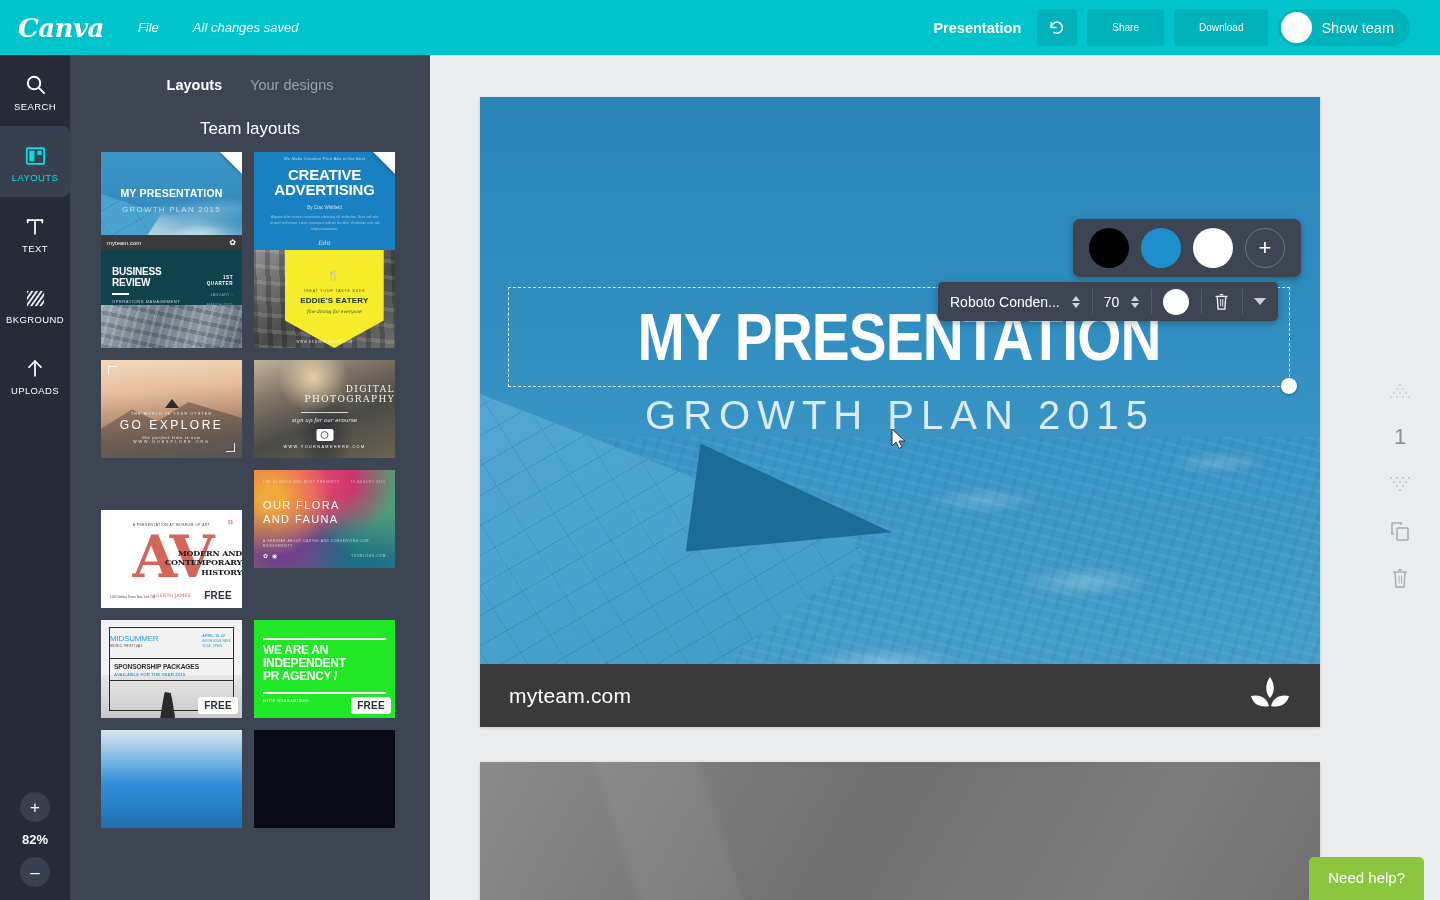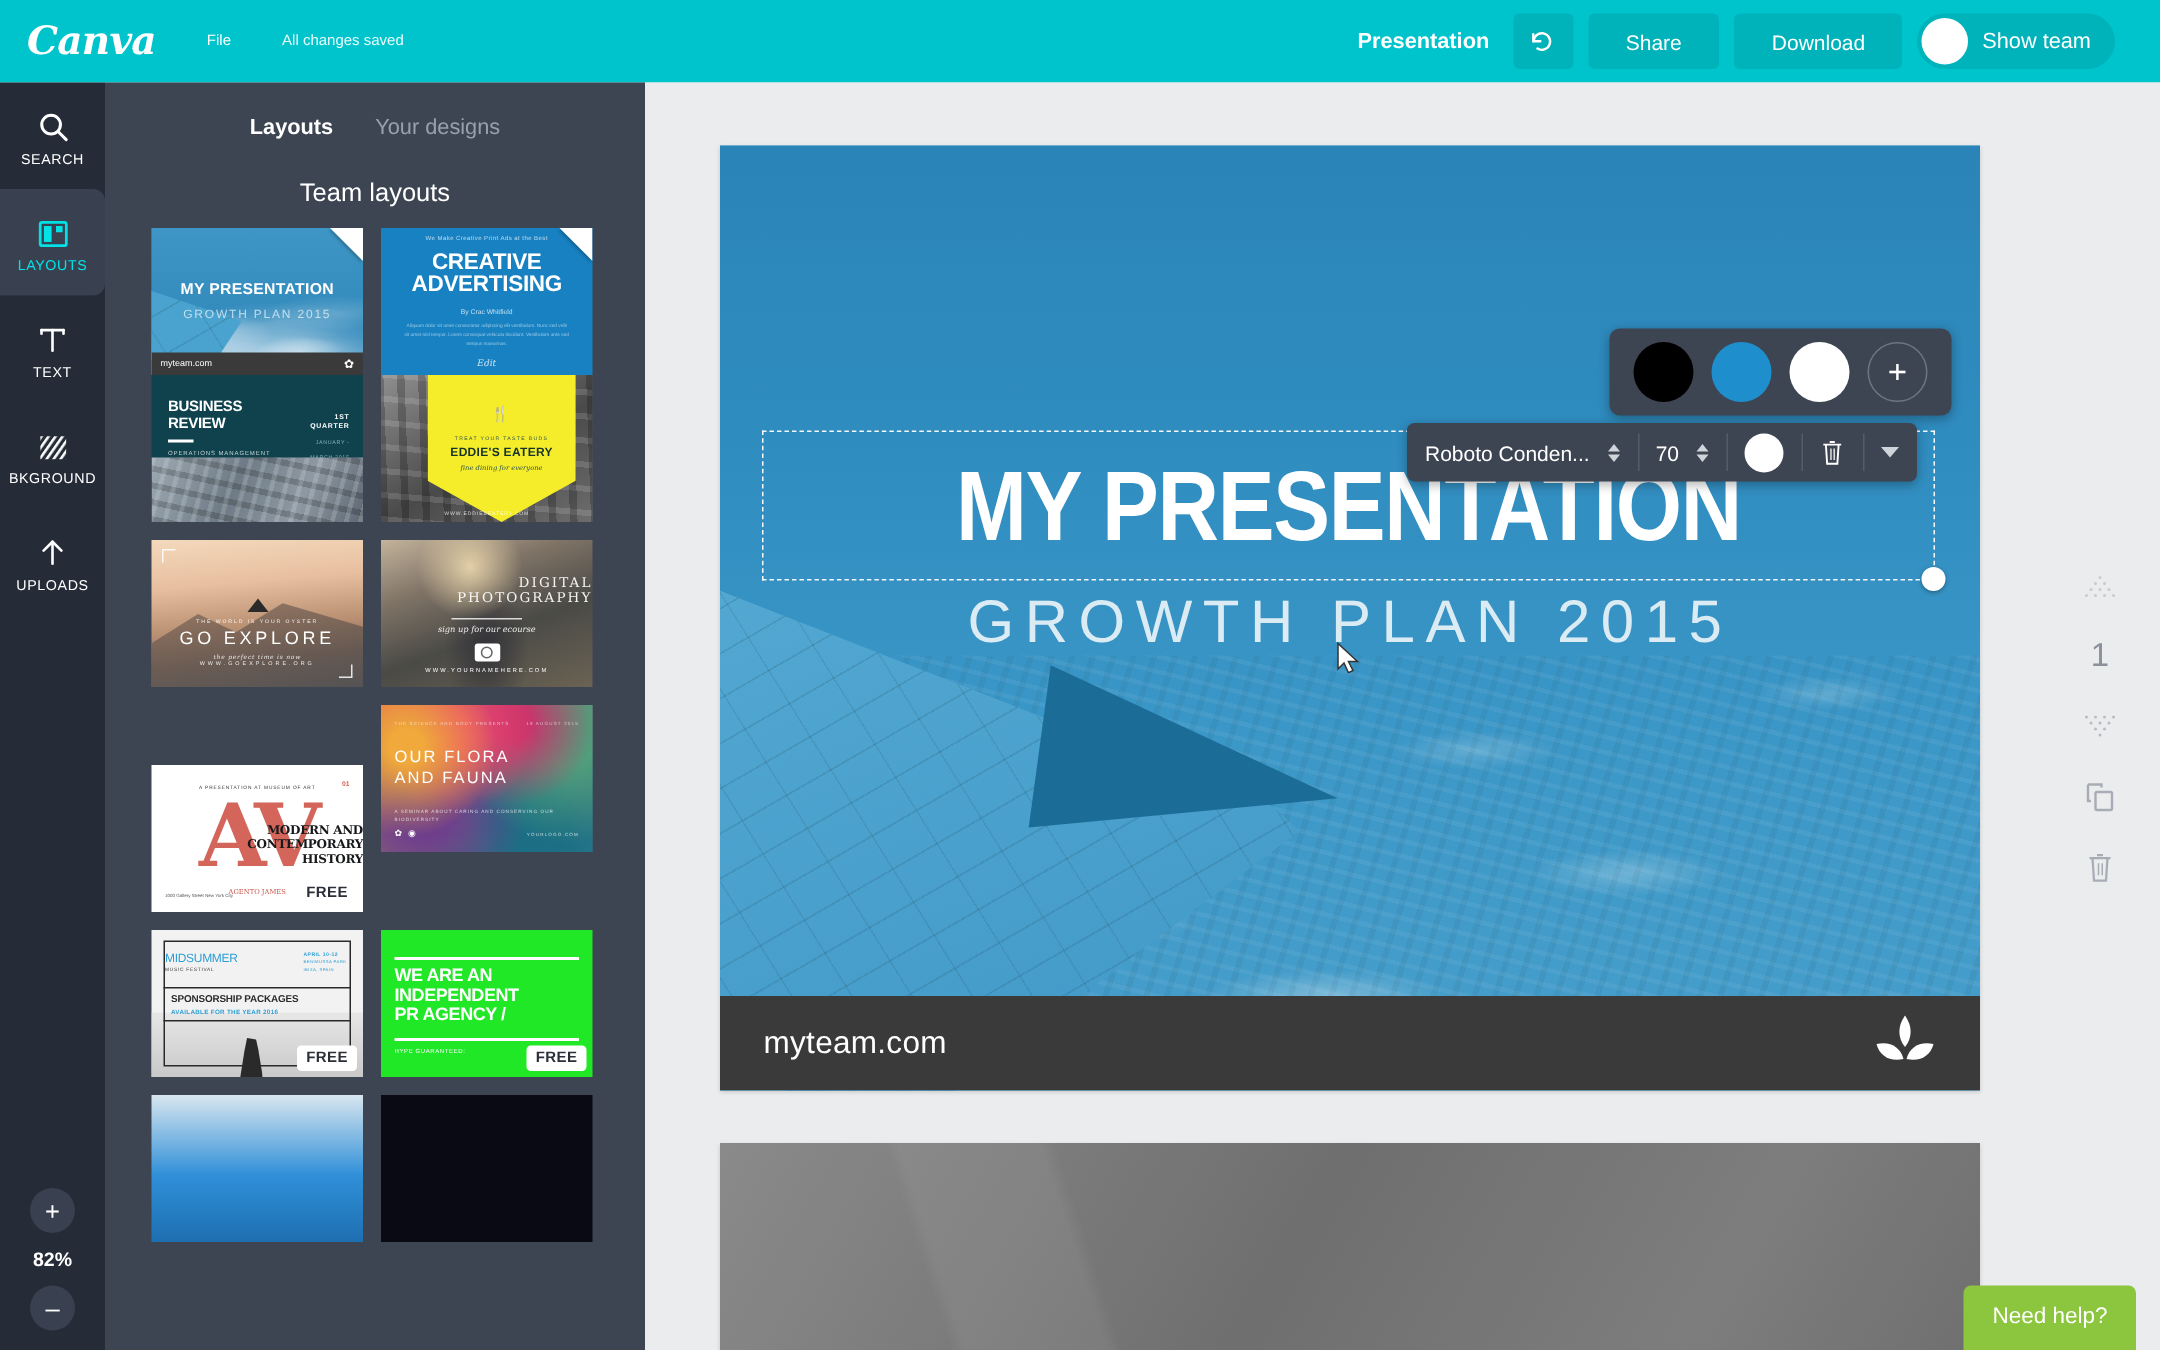--- a/index.html
+++ b/index.html
@@ -15,34 +15,35 @@
   .topbar {
     position: absolute; left: 0; top: 0; width: 1440px; height: 55px;
     background: #00c4cc; display: flex; align-items: center;
   }
   .logo {
     margin-left: 18px; color: #fff; font-size: 26px;
     font-family: "DejaVu Serif", serif; font-style: italic; font-weight: 700;
     letter-spacing: -0.5px; line-height: 1;
   }
   .topbar-link {
-    color: #fff; font-size: 10px; margin-left: 34px; cursor: pointer;
+    color: #fff; font-size: 13px; margin-left: 34px; cursor: pointer;
     white-space: nowrap;
+    font-style: italic;
   }
   .topbar-link.muted { color: #e8fbfc; }
   .topbar-right {
     margin-left: auto; display: flex; align-items: center; gap: 10px;
     padding-right: 30px;
   }
   .doc-title {
     color: #fff; font-size: 14.5px; font-weight: 700; margin-right: 6px;
   }
   .tb-btn {
     background: #00b2b9; color: #fff; border: none; border-radius: 4px;
-    height: 37px; padding: 0 25px; font-size: 14px; cursor: pointer;
+    height: 37px; padding: 0 25px; font-size: 10px; cursor: pointer;
     font-family: "Liberation Sans", sans-serif; display: flex;
     align-items: center; justify-content: center;
   }
   .tb-btn.icon-only { width: 40px; padding: 0; font-size: 19px; }
   .team-pill {
     background: #00b2b9; border-radius: 20px; height: 37px;
     display: flex; align-items: center; padding: 0 16px 0 3px; gap: 9px;
     cursor: pointer;
   }
   .team-avatar {

